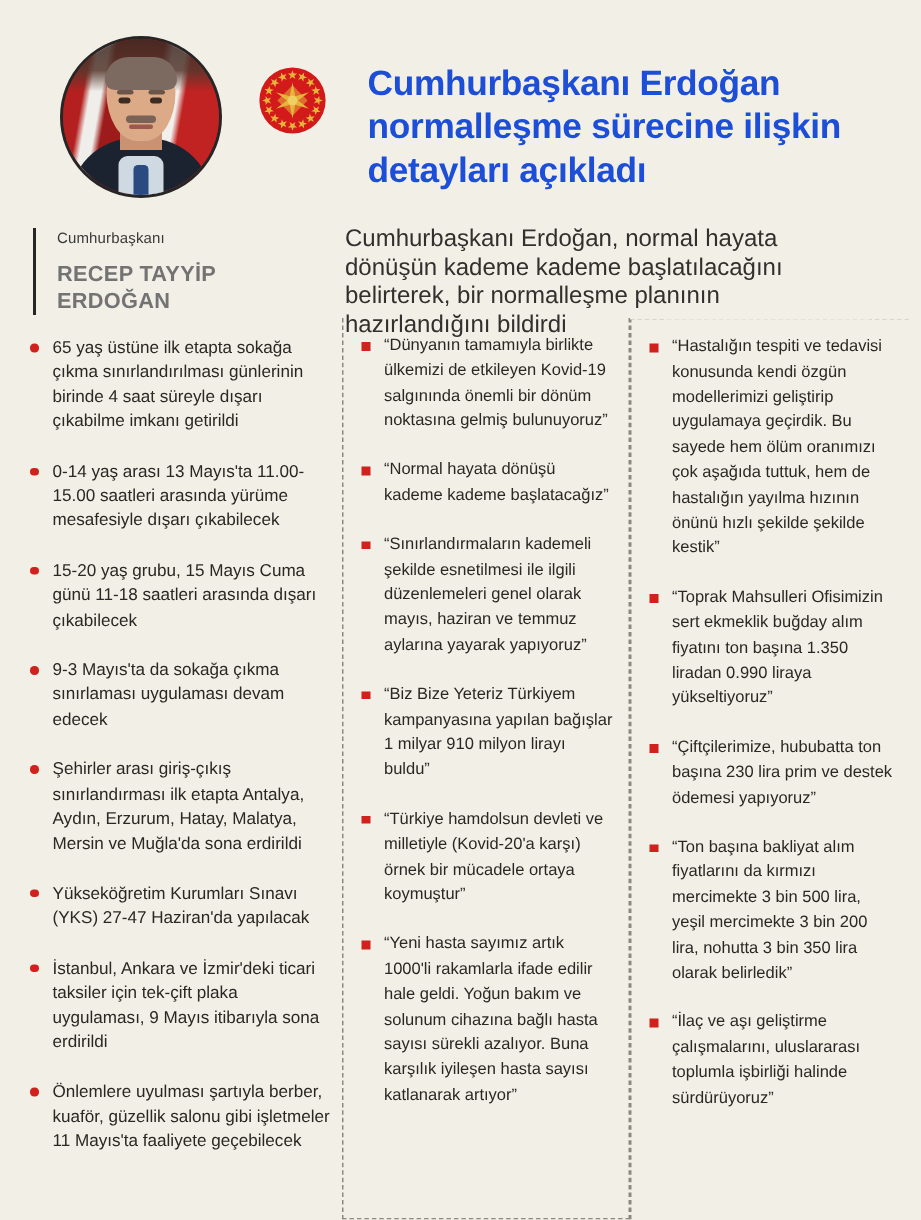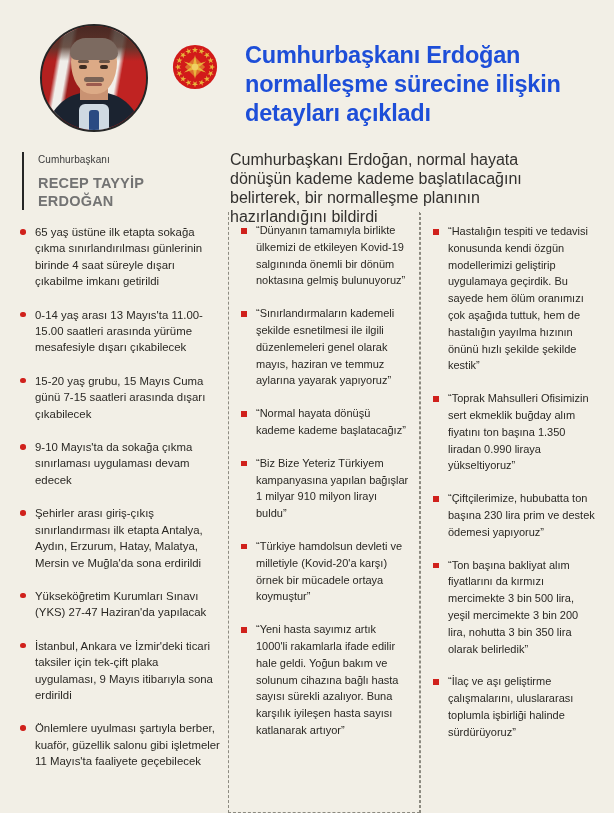--- a/index.html
+++ b/index.html
@@ -395,34 +395,34 @@
       <p class="standfirst">Cumhurbaşkanı Erdoğan, normal hayata dönüşün kademe kademe başlatılacağını belirterek, bir normalleşme planının hazırlandığını bildirdi</p>
     </div>
   </div>
 
   <div class="columns">
 
     <div class="col col-left">
       <ul class="bullets">
           <li>65 yaş üstüne ilk etapta sokağa çıkma sınırlandırılması günlerinin birinde 4 saat süreyle dışarı çıkabilme imkanı getirildi</li>
           <li>0-14 yaş arası 13 Mayıs'ta 11.00-15.00 saatleri arasında yürüme mesafesiyle dışarı çıkabilecek</li>
-          <li>15-20 yaş grubu, 15 Mayıs Cuma günü 7-15 saatleri arasında dışarı çıkabilecek</li>
-          <li>9-10 Mayıs'ta da sokağa çıkma sınırlaması uygulaması devam edecek</li>
+          <li>15-20 yaş grubu, 15 Mayıs Cuma günü 11-18 saatleri arasında dışarı çıkabilecek</li>
+          <li>9-3 Mayıs'ta da sokağa çıkma sınırlaması uygulaması devam edecek</li>
           <li>Şehirler arası giriş-çıkış sınırlandırması ilk etapta Antalya, Aydın, Erzurum, Hatay, Malatya, Mersin ve Muğla'da sona erdirildi</li>
           <li>Yükseköğretim Kurumları Sınavı (YKS) 27-47 Haziran'da yapılacak</li>
           <li>İstanbul, Ankara ve İzmir'deki ticari taksiler için tek-çift plaka uygulaması, 9 Mayıs itibarıyla sona erdirildi</li>
           <li>Önlemlere uyulması şartıyla berber, kuaför, güzellik salonu gibi işletmeler 11 Mayıs'ta faaliyete geçebilecek</li>
         </ul>
     </div>
 
     <div class="col col-mid">
       <ul class="bullets">
           <li>“Dünyanın tamamıyla birlikte ülkemizi de etkileyen Kovid-19 salgınında önemli bir dönüm noktasına gelmiş bulunuyoruz”</li>
+          <li>“Normal hayata dönüşü kademe kademe başlatacağız”</li>
           <li>“Sınırlandırmaların kademeli şekilde esnetilmesi ile ilgili düzenlemeleri genel olarak mayıs, haziran ve temmuz aylarına yayarak yapıyoruz”</li>
-          <li>“Normal hayata dönüşü kademe kademe başlatacağız”</li>
           <li>“Biz Bize Yeteriz Türkiyem kampanyasına yapılan bağışlar 1 milyar 910 milyon lirayı buldu”</li>
           <li>“Türkiye hamdolsun devleti ve milletiyle (Kovid-20'a karşı) örnek bir mücadele ortaya koymuştur”</li>
           <li>“Yeni hasta sayımız artık 1000'li rakamlarla ifade edilir hale geldi. Yoğun bakım ve solunum cihazına bağlı hasta sayısı sürekli azalıyor. Buna karşılık iyileşen hasta sayısı katlanarak artıyor”</li>
         </ul>
     </div>
 
     <div class="col col-right">
       <ul class="bullets">
           <li>“Hastalığın tespiti ve tedavisi konusunda kendi özgün modellerimizi geliştirip uygulamaya geçirdik. Bu sayede hem ölüm oranımızı çok aşağıda tuttuk, hem de hastalığın yayılma hızının önünü hızlı şekilde şekilde kestik”</li>
           <li>“Toprak Mahsulleri Ofisimizin sert ekmeklik buğday alım fiyatını ton başına 1.350 liradan 0.990 liraya yükseltiyoruz”</li>

